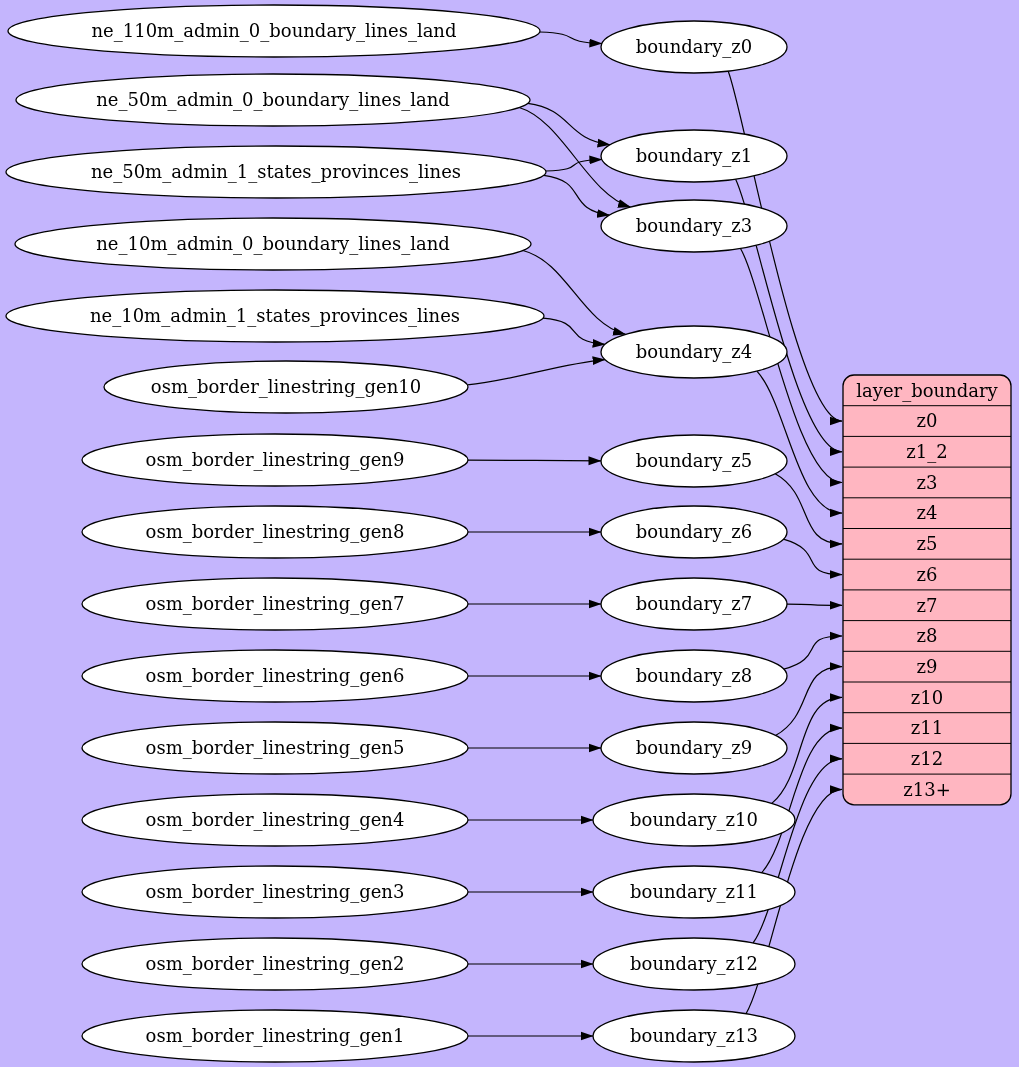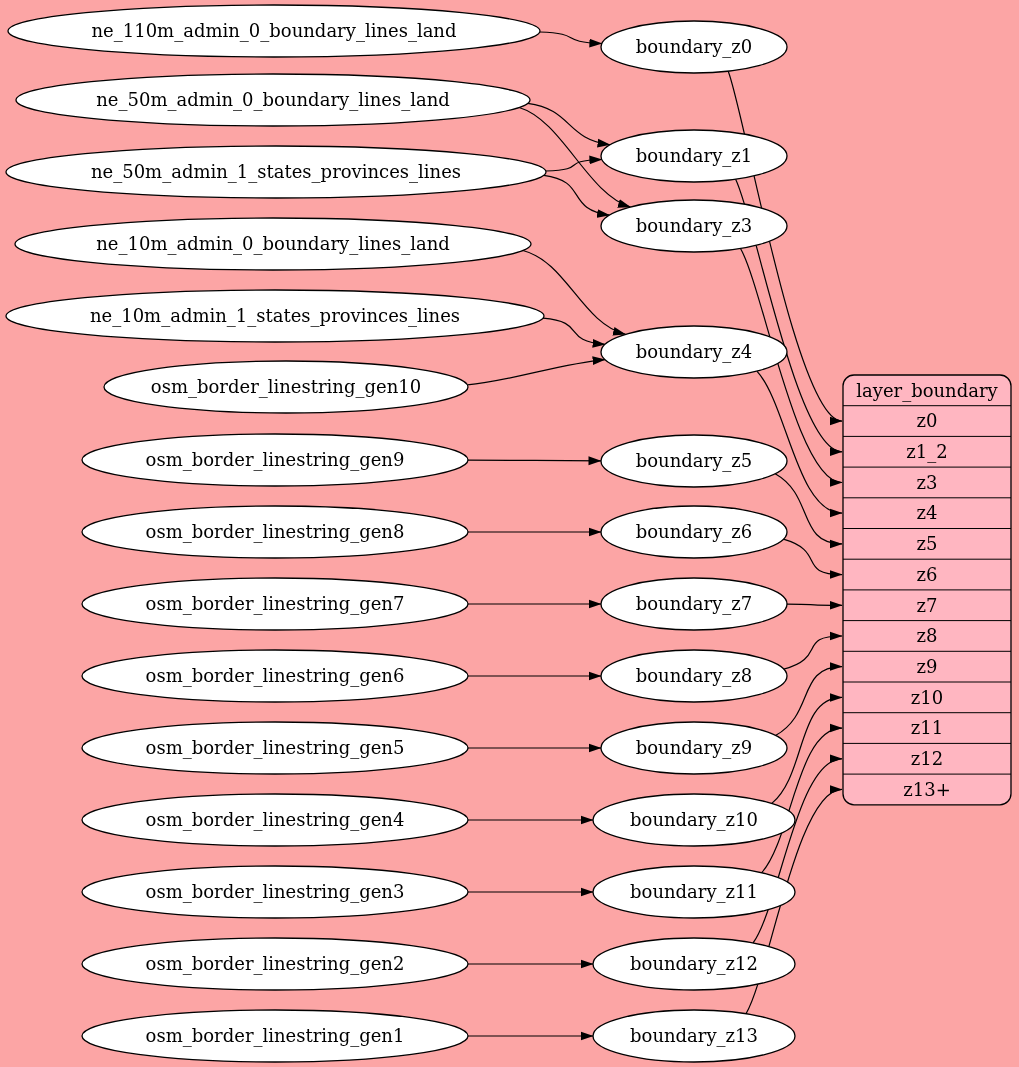--- a/index.html
+++ b/index.html
@@ -3,21 +3,21 @@
 <meta charset="utf-8">
 <style>
   html, body {
     margin: 0;
     padding: 0;
     background: #ffffff;
   }
   .canvas-wrap {
     width: 1019px;
     height: 1067px;
-    background: #fca5a5;
+    background: #c4b5fd;
     position: relative;
   }
   svg { display: block; }
   .node-ellipse {
     fill: #ffffff;
     stroke: #000000;
     stroke-width: 1.3;
   }
   .graph-text {
     font-family: "DejaVu Serif", "Liberation Serif", serif;

